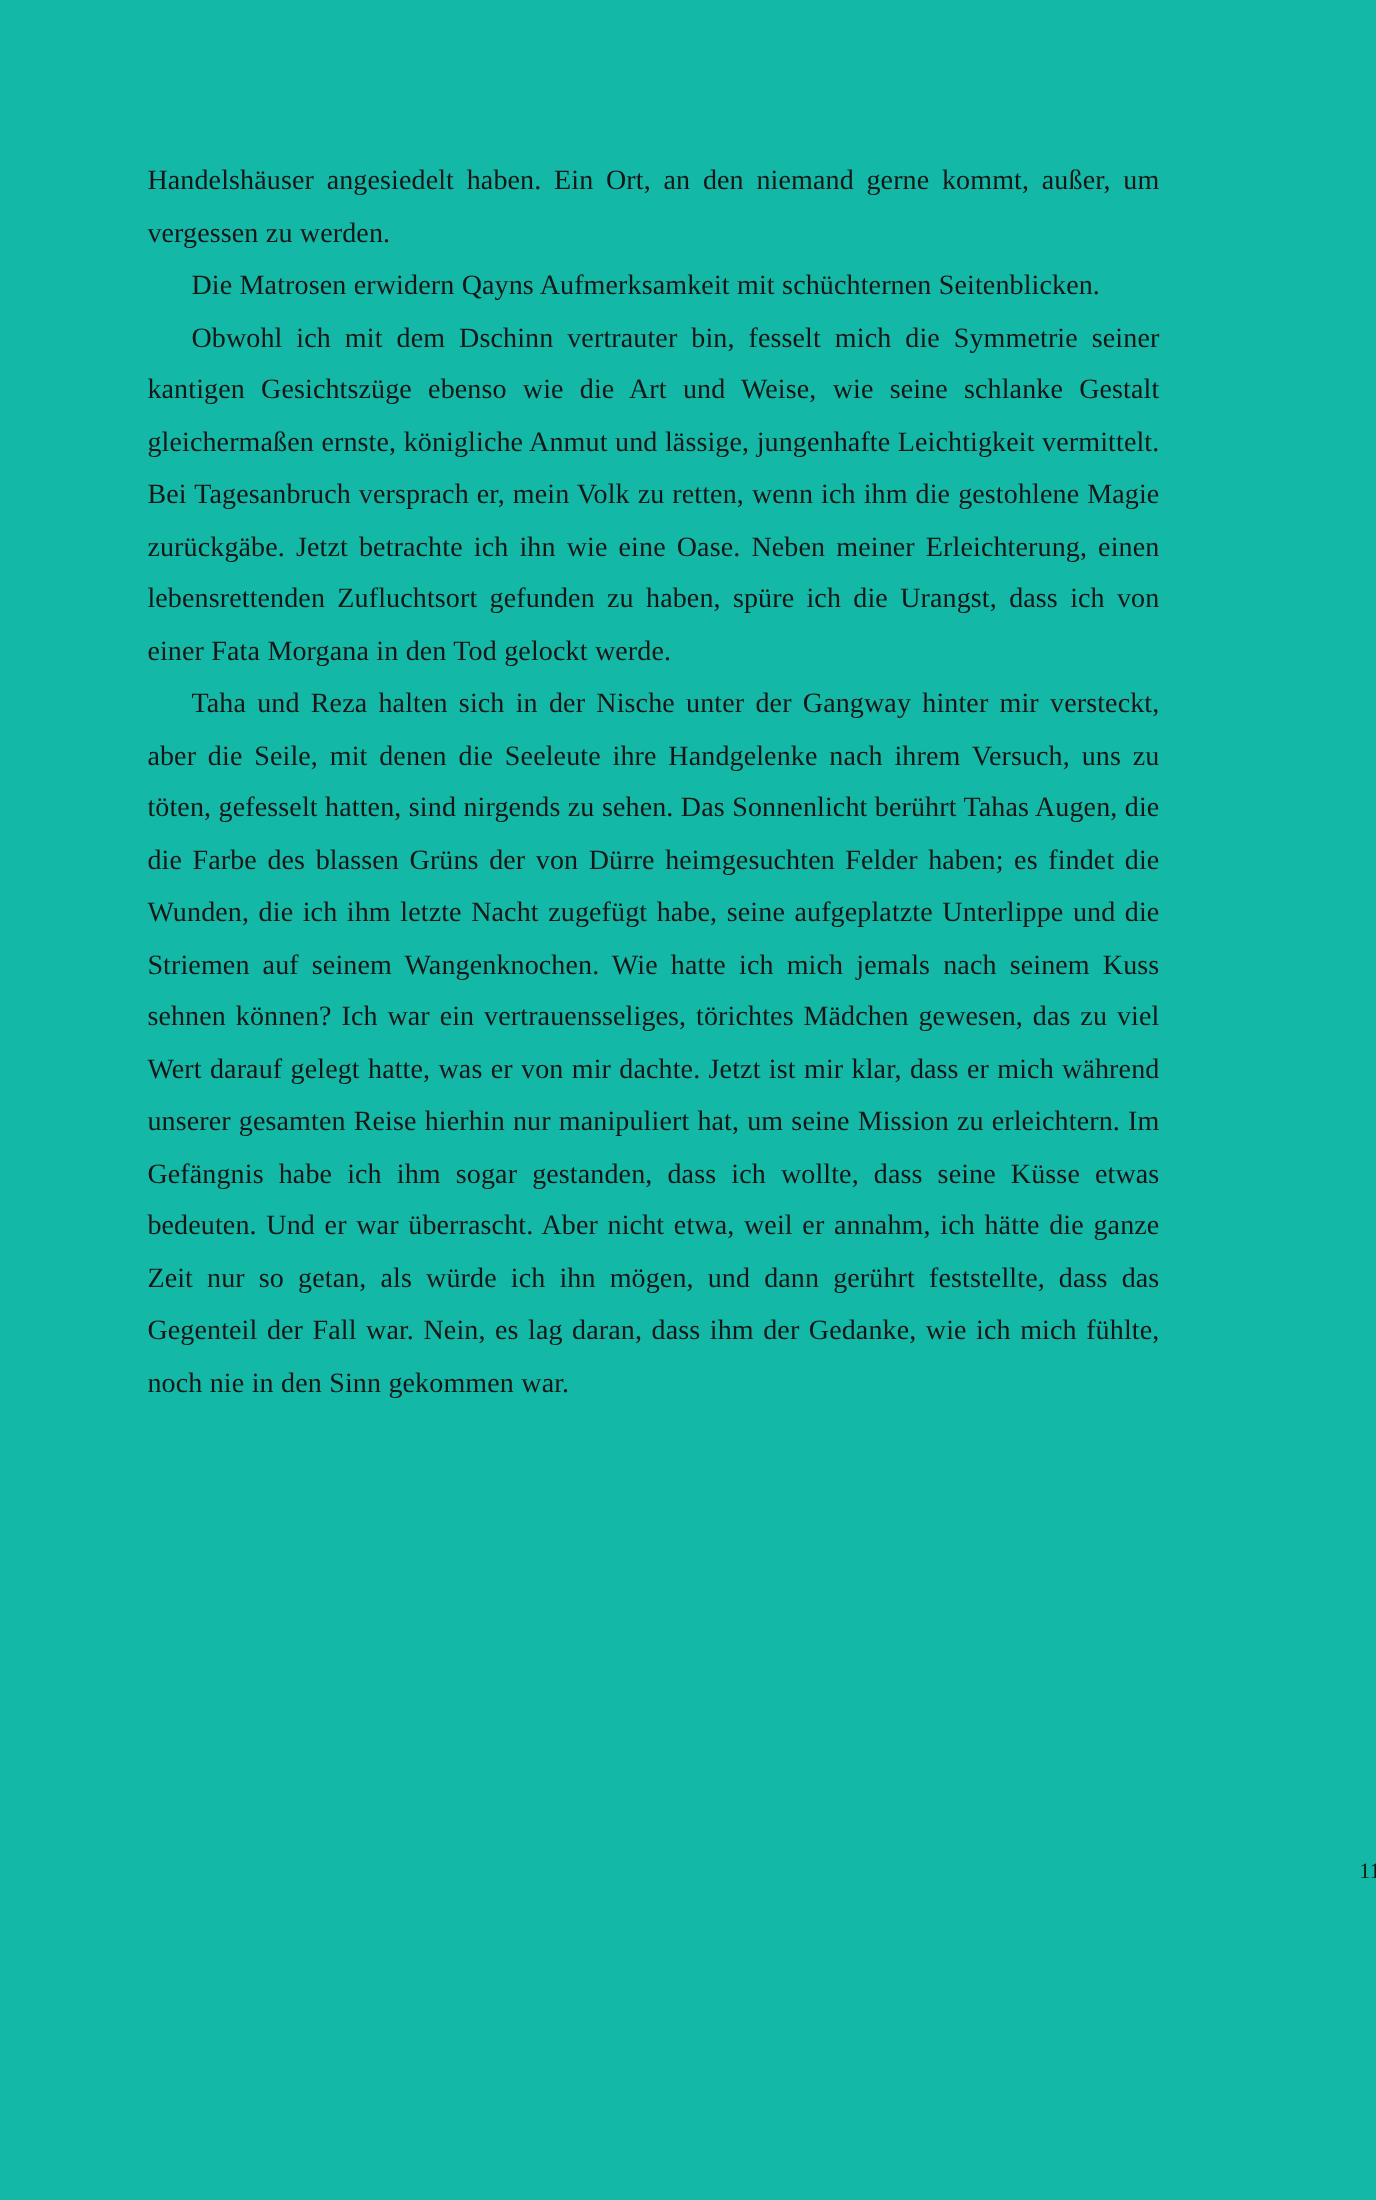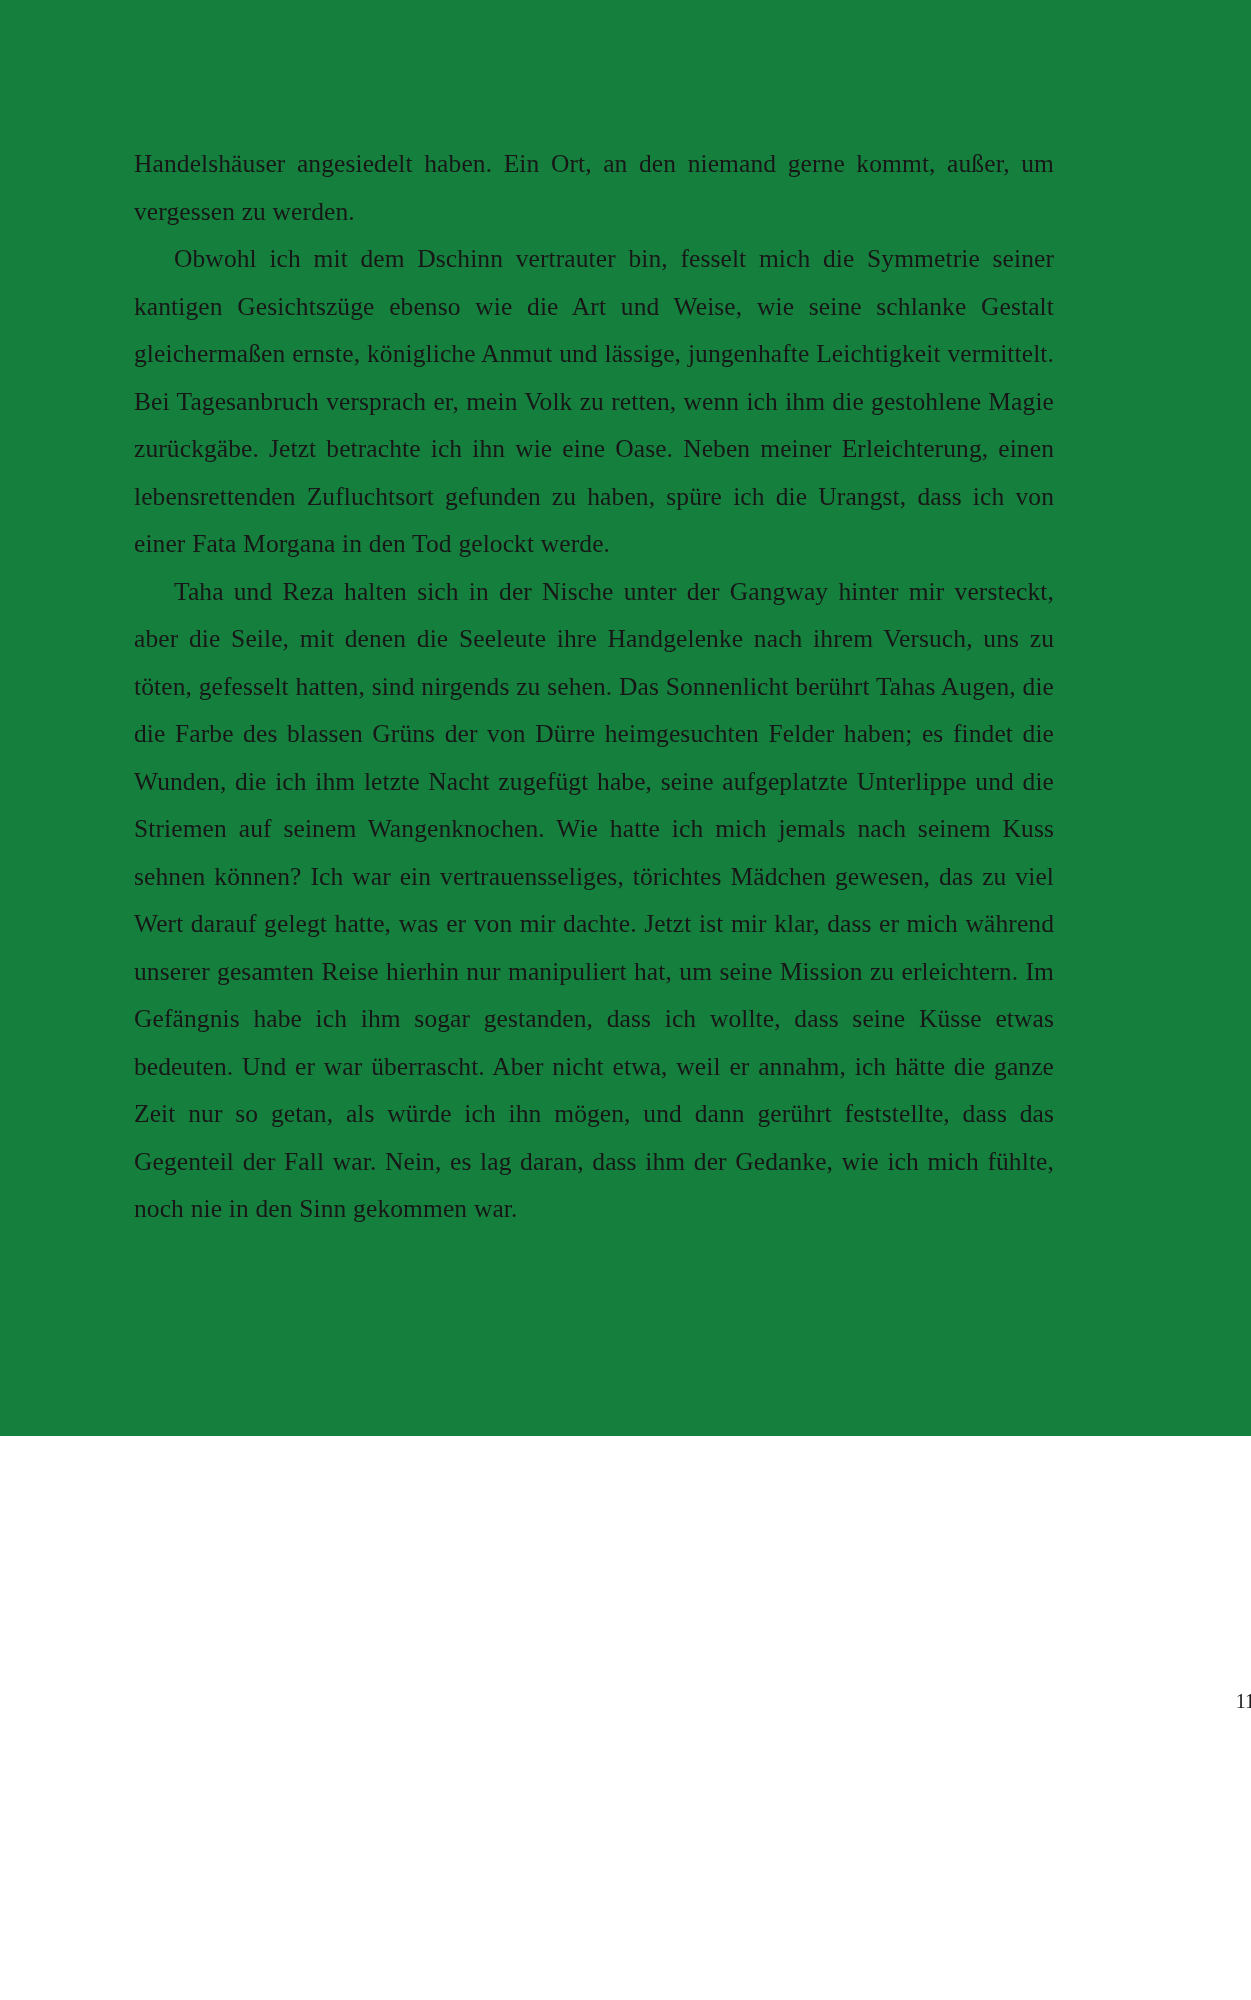--- a/index.html
+++ b/index.html
@@ -13,22 +13,22 @@
     font-family: "Liberation Serif", serif;
     color: #171717;
     position: relative;
     overflow: hidden;
   }
   .page {
     position: absolute;
     left: 0;
     top: 0;
     width: 1251px;
-    height: 1436px;
-    background: #15803d;
+    height: 2000px;
+    background: #14b8a6;
   }
   .text-block {
     position: absolute;
     left: 134px;
     top: 140px;
     width: 920px;
   }
   p.para {
     margin: 0;
     font-size: 25.5px;
@@ -52,17 +52,18 @@
     color: #1a1a1a;
     font-family: "Liberation Serif", serif;
   }
 </style>
 </head>
 <body>
 
 <div class="page">
   <div class="text-block">
     <p class="para">Handelshäuser angesiedelt haben. Ein Ort, an den niemand gerne kommt, außer, um vergessen zu werden.</p>
+    <p class="para indent">Die Matrosen erwidern Qayns Aufmerksamkeit mit schüchternen Seitenblicken.</p>
     <p class="para indent">Obwohl ich mit dem Dschinn vertrauter bin, fesselt mich die Symmetrie seiner kantigen Gesichtszüge ebenso wie die Art und Weise, wie seine schlanke Gestalt gleichermaßen ernste, königliche Anmut und lässige, jungenhafte Leichtigkeit vermittelt. Bei Tagesanbruch versprach er, mein Volk zu retten, wenn ich ihm die gestohlene Magie zurückgäbe. Jetzt betrachte ich ihn wie eine Oase. Neben meiner Erleichterung, einen lebensrettenden Zufluchtsort gefunden zu haben, spüre ich die Urangst, dass ich von einer Fata Morgana in den Tod gelockt werde.</p>
     <p class="para indent">Taha und Reza halten sich in der Nische unter der Gangway hinter mir versteckt, aber die Seile, mit denen die Seeleute ihre Handgelenke nach ihrem Versuch, uns zu töten, gefesselt hatten, sind nirgends zu sehen. Das Sonnenlicht berührt Tahas Augen, die die Farbe des blassen Grüns der von Dürre heimgesuchten Felder haben; es findet die Wunden, die ich ihm letzte Nacht zugefügt habe, seine aufgeplatzte Unterlippe und die Striemen auf seinem Wangenknochen. Wie hatte ich mich jemals nach seinem Kuss sehnen können? Ich war ein vertrauensseliges, törichtes Mädchen gewesen, das zu viel Wert darauf gelegt hatte, was er von mir dachte. Jetzt ist mir klar, dass er mich während unserer gesamten Reise hierhin nur manipuliert hat, um seine Mission zu erleichtern. Im Gefängnis habe ich ihm sogar gestanden, dass ich wollte, dass seine Küsse etwas bedeuten. Und er war überrascht. Aber nicht etwa, weil er annahm, ich hätte die ganze Zeit nur so getan, als würde ich ihn mögen, und dann gerührt feststellte, dass das Gegenteil der Fall war. Nein, es lag daran, dass ihm der Gedanke, wie ich mich fühlte, noch nie in den Sinn gekommen war.</p>
   </div>
   <div class="page-number">11</div>
 </div>
 
 </body></html>

